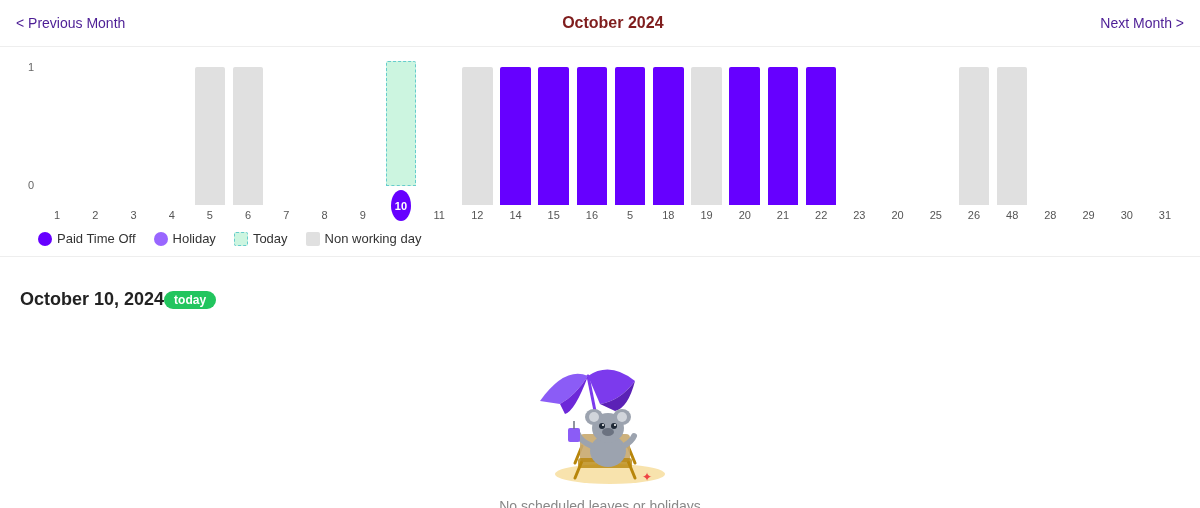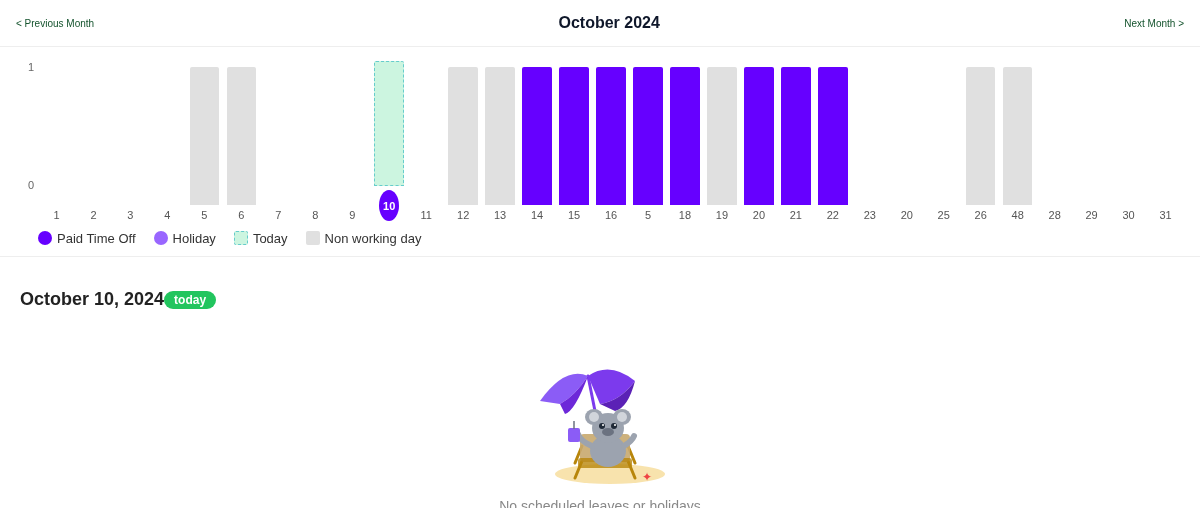--- a/index.html
+++ b/index.html
@@ -3,23 +3,23 @@
   <meta charset="utf-8">
   <style>
     * { box-sizing: border-box; margin: 0; padding: 0; }
     body { font-family: -apple-system, BlinkMacSystemFont, 'Segoe UI', sans-serif; background: #fff; color: #333; width: 1200px; }
 
     .header {
       display: flex; align-items: center; justify-content: space-between;
       padding: 14px 16px; border-bottom: 1px solid #eee;
     }
     .nav-btn {
-      color: #14532d; font-size: 10px; cursor: pointer; background: none; border: none; font-weight: 500;
-    }
-    .month-title { font-size: 16px; font-weight: 600; color: #0f172a; }
+      color: #4c1d95; font-size: 14px; cursor: pointer; background: none; border: none; font-weight: 500;
+    }
+    .month-title { font-size: 16px; font-weight: 600; color: #7f1d1d; }
 
     .chart-area {
       padding: 10px 16px 0 16px;
       position: relative;
     }
     .chart-wrapper {
       position: relative;
       height: 160px;
       margin-top: 4px;
     }
@@ -56,21 +56,21 @@
     .day-label.today-label {
       background: #6600ff; color: #fff; border-radius: 50%; width: 20px; height: 34px;
       display: flex; align-items: center; justify-content: center;
       margin: 4px auto 0 auto; font-weight: 600;
     }
 
     .legend {
       display: flex; align-items: center; gap: 18px; padding: 10px 38px;
       font-size: 13px;
     }
-    .legend-item { display: flex; gap: 5px; }
+    .legend-item { display: flex; align-items: center; gap: 5px; }
     .legend-dot {
       width: 14px; height: 14px; border-radius: 50%;
     }
     .legend-dot-pto { background: #6600ff; border-radius: 50%; }
     .legend-dot-holiday { background: #9966ff; border-radius: 50%; }
     .legend-dot-today {
       width: 14px; height: 14px; background: #ccf5e0; border: 1px dashed #6cc;
       border-radius: 2px;
     }
     .legend-dot-nonworking {
@@ -166,26 +166,20 @@
             <div class="day-label">11</div>
           </div>
           <div class="day-col">
             <div class="bar-area">
               <div class="bar bar-nonworking" style="height: 100%;"></div>
             </div>
             <div class="day-label">12</div>
           </div>
           <div class="day-col">
             <div class="bar-area">
-              <div class="bar bar-nonworking" style="height: 100%;"></div>
-            </div>
-            <div class="day-label">13</div>
-          </div>
-          <div class="day-col">
-            <div class="bar-area">
               <div class="bar bar-pto" style="height: 100%;"></div>
             </div>
             <div class="day-label">14</div>
           </div>
           <div class="day-col">
             <div class="bar-area">
               <div class="bar bar-pto" style="height: 100%;"></div>
             </div>
             <div class="day-label">15</div>
           </div>

